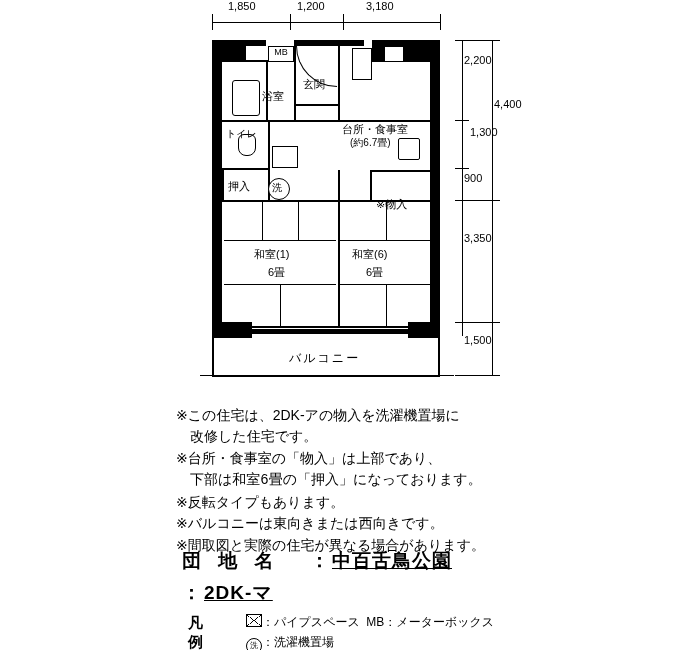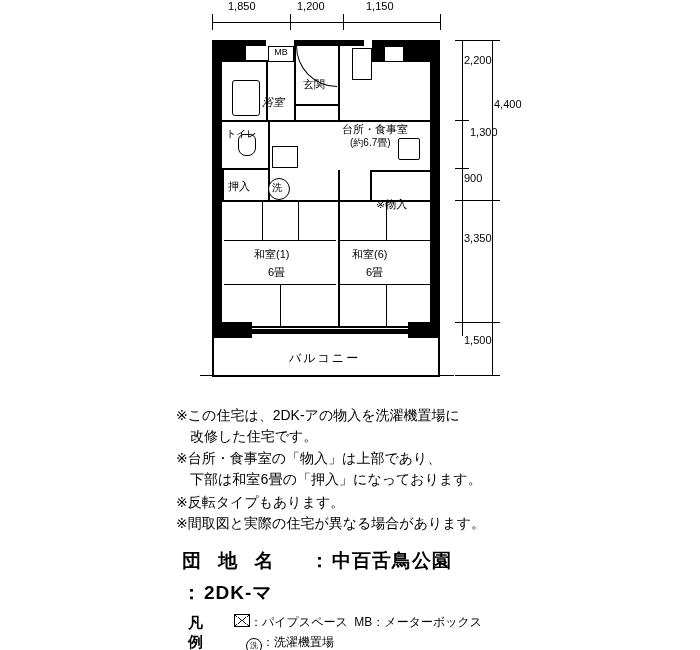--- a/index.html
+++ b/index.html
@@ -17,24 +17,24 @@
   .wall{position:absolute;background:#000;}
   .thin{position:absolute;background:#000;}
   .tick{position:absolute;background:#000;}
   .notes{position:absolute;left:176px;top:405px;font-size:14px;line-height:1.55;}
   .notes div{white-space:nowrap;}
   .indent{padding-left:14px;font-family:Liberation Mono, monospace;}
   .info{position:absolute;left:182px;top:548px;font-size:19px;font-weight:bold;letter-spacing:1px;}
   .info .row{display:flex;align-items:baseline;margin-bottom:6px;}
   .info .k{width:128px;letter-spacing:6px;}
   .info .c{width:22px;}
-  .info .v{letter-spacing:1px;}
+  .info .v{letter-spacing:1px;text-decoration:underline;}
   .legend{position:absolute;left:188px;top:612px;font-size:13px;}
   .legend .ltitle{position:absolute;left:0;top:2px;font-size:15px;font-weight:bold;letter-spacing:3px;}
-  .legend .l1{position:absolute;left:46px;top:2px;white-space:nowrap;font-size:12px;}
+  .legend .l1{position:absolute;left:58px;top:2px;white-space:nowrap;font-size:12px;}
   .legend .l2{position:absolute;left:58px;top:22px;white-space:nowrap;font-size:12px;}
   .circ{display:inline-block;width:14px;height:14px;border:1px solid #000;border-radius:50%;font-size:8px;line-height:13px;text-align:center;vertical-align:-2px;}
   .sq{display:inline-block;width:14px;height:11px;border:1px solid #000;position:relative;vertical-align:-1px;}
   .sq:before,.sq:after{content:"";position:absolute;left:0;top:0;width:100%;height:100%;}
   .sq:before{background:linear-gradient(to bottom right,transparent 48%,#000 48%,#000 52%,transparent 52%);}
   .sq:after{background:linear-gradient(to bottom left,transparent 48%,#000 48%,#000 52%,transparent 52%);}
   .mbbox{position:absolute;border:1px solid #000;font-size:9px;text-align:center;background:#fff;}
   .tat{position:absolute;border:1px solid #000;background:#fff;}
 </style>
 </head>
@@ -42,21 +42,21 @@
 
 <div class="plan">
 
   <div class="tick" style="left:212px;top:22px;width:228px;height:1px;"></div>
   <div class="tick" style="left:212px;top:14px;width:1px;height:16px;"></div>
   <div class="tick" style="left:290px;top:14px;width:1px;height:16px;"></div>
   <div class="tick" style="left:343px;top:14px;width:1px;height:16px;"></div>
   <div class="tick" style="left:440px;top:14px;width:1px;height:16px;"></div>
   <div class="dim" style="left:228px;top:0px;">1,850</div>
   <div class="dim" style="left:297px;top:0px;">1,200</div>
-  <div class="dim" style="left:366px;top:0px;">1,150</div>
+  <div class="dim" style="left:366px;top:0px;">3,180</div>
 
   <div class="tick" style="left:462px;top:40px;width:1px;height:296px;"></div>
   <div class="tick" style="left:492px;top:40px;width:1px;height:335px;"></div>
   <div class="tick" style="left:455px;top:40px;width:45px;height:1px;"></div>
   <div class="tick" style="left:455px;top:120px;width:14px;height:1px;"></div>
   <div class="tick" style="left:455px;top:168px;width:14px;height:1px;"></div>
   <div class="tick" style="left:455px;top:200px;width:45px;height:1px;"></div>
   <div class="tick" style="left:455px;top:322px;width:45px;height:1px;"></div>
   <div class="tick" style="left:455px;top:375px;width:45px;height:1px;"></div>
   <div class="dim v" style="left:464px;top:54px;">2,200</div>
@@ -119,40 +119,41 @@
   <div class="thin" style="left:262px;top:202px;width:1px;height:38px;"></div>
   <div class="thin" style="left:298px;top:202px;width:1px;height:38px;"></div>
   <div class="thin" style="left:280px;top:284px;width:1px;height:42px;"></div>
 
   <div class="thin" style="left:340px;top:240px;width:90px;height:1px;"></div>
   <div class="thin" style="left:340px;top:284px;width:90px;height:1px;"></div>
   <div class="thin" style="left:386px;top:202px;width:1px;height:38px;"></div>
   <div class="thin" style="left:386px;top:284px;width:1px;height:42px;"></div>
 
   <div class="lbl" style="left:303px;top:78px;">玄関</div>
-  <div class="lbl" style="left:262px;top:96px;font-style:italic;">浴室</div>
+  <div class="lbl" style="left:262px;top:90px;">浴室</div>
   <div class="lbl" style="left:226px;top:128px;font-size:10px;">トイレ</div>
   <div class="lbl" style="left:342px;top:123px;font-size:11px;">台所・食事室</div>
   <div class="lbl" style="left:350px;top:137px;font-size:10px;">(約6.7畳)</div>
   <div class="lbl" style="left:228px;top:180px;">押入</div>
   <div class="lbl" style="left:376px;top:198px;">※物入</div>
   <div class="lbl" style="left:254px;top:248px;">和室(1)</div>
   <div class="lbl" style="left:268px;top:266px;">6畳</div>
   <div class="lbl" style="left:352px;top:248px;">和室(6)</div>
   <div class="lbl" style="left:366px;top:266px;">6畳</div>
 
   <div style="position:absolute;left:296px;top:46px;width:40px;height:40px;border:1px solid #000;border-radius:0 0 0 100%;border-top:none;border-right:none;"></div>
 </div>
 
 <div class="notes">
   <div>※この住宅は、2DK-アの物入を洗濯機置場に</div>
   <div class="indent">改修した住宅です。</div>
   <div>※台所・食事室の「物入」は上部であり、</div>
   <div class="indent">下部は和室6畳の「押入」になっております。</div>
   <div>※反転タイプもあります。</div>
+  <div>※バルコニーは東向きまたは西向きです。</div>
   <div>※間取図と実際の住宅が異なる場合があります。</div>
 </div>
 
 <div class="info">
   <div class="row">
     <span class="k">団 地 名</span>
     <span class="c">：</span>
     <span class="v">中百舌鳥公園</span>
   </div>
   <div class="row">

